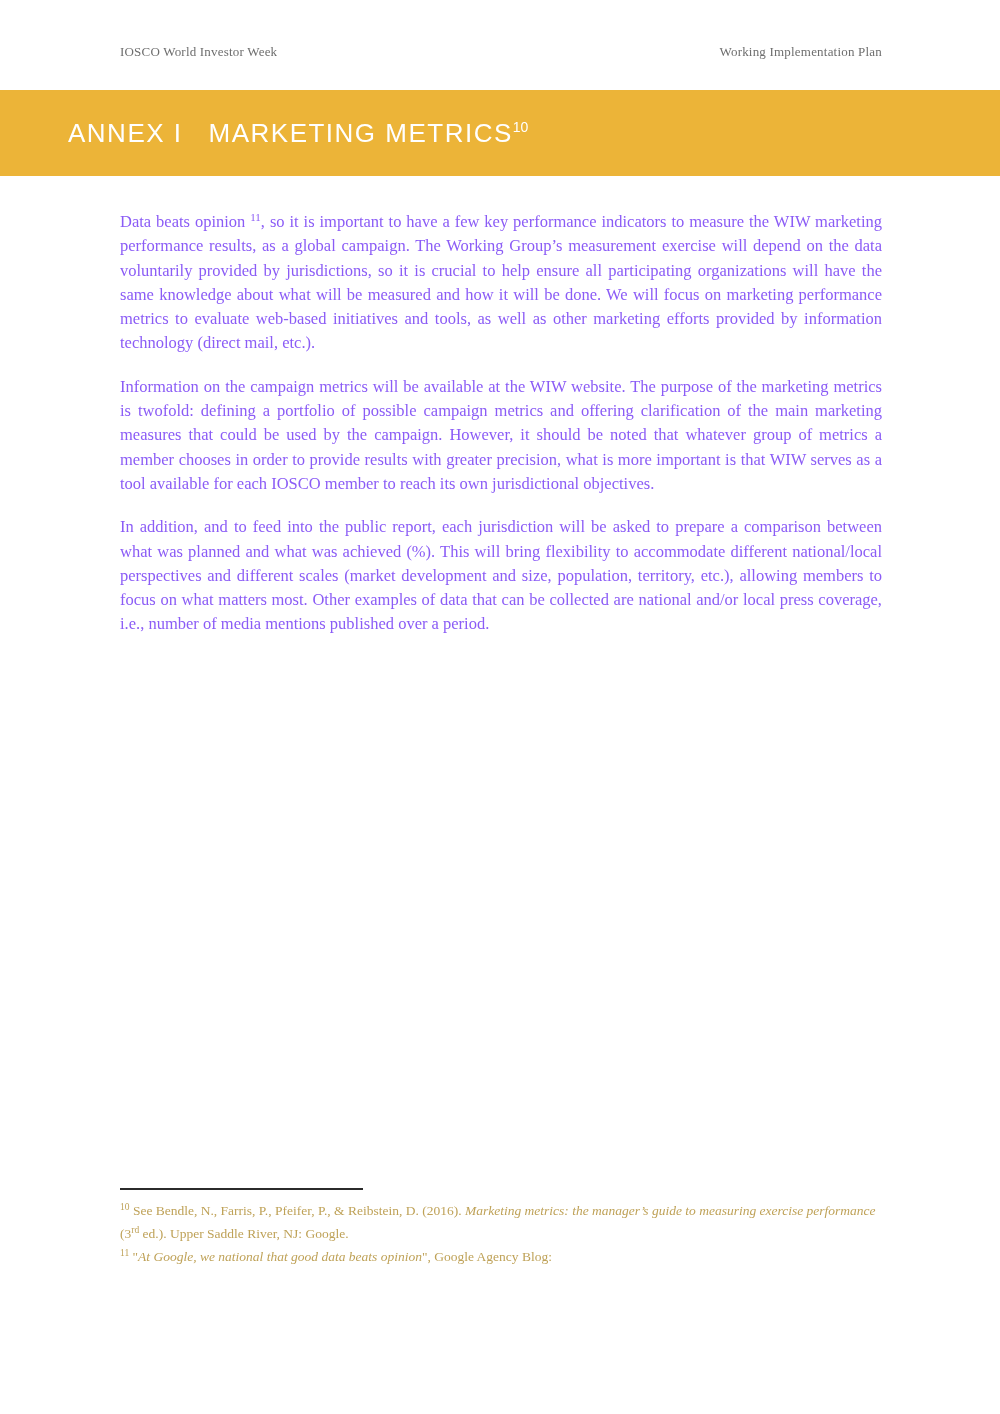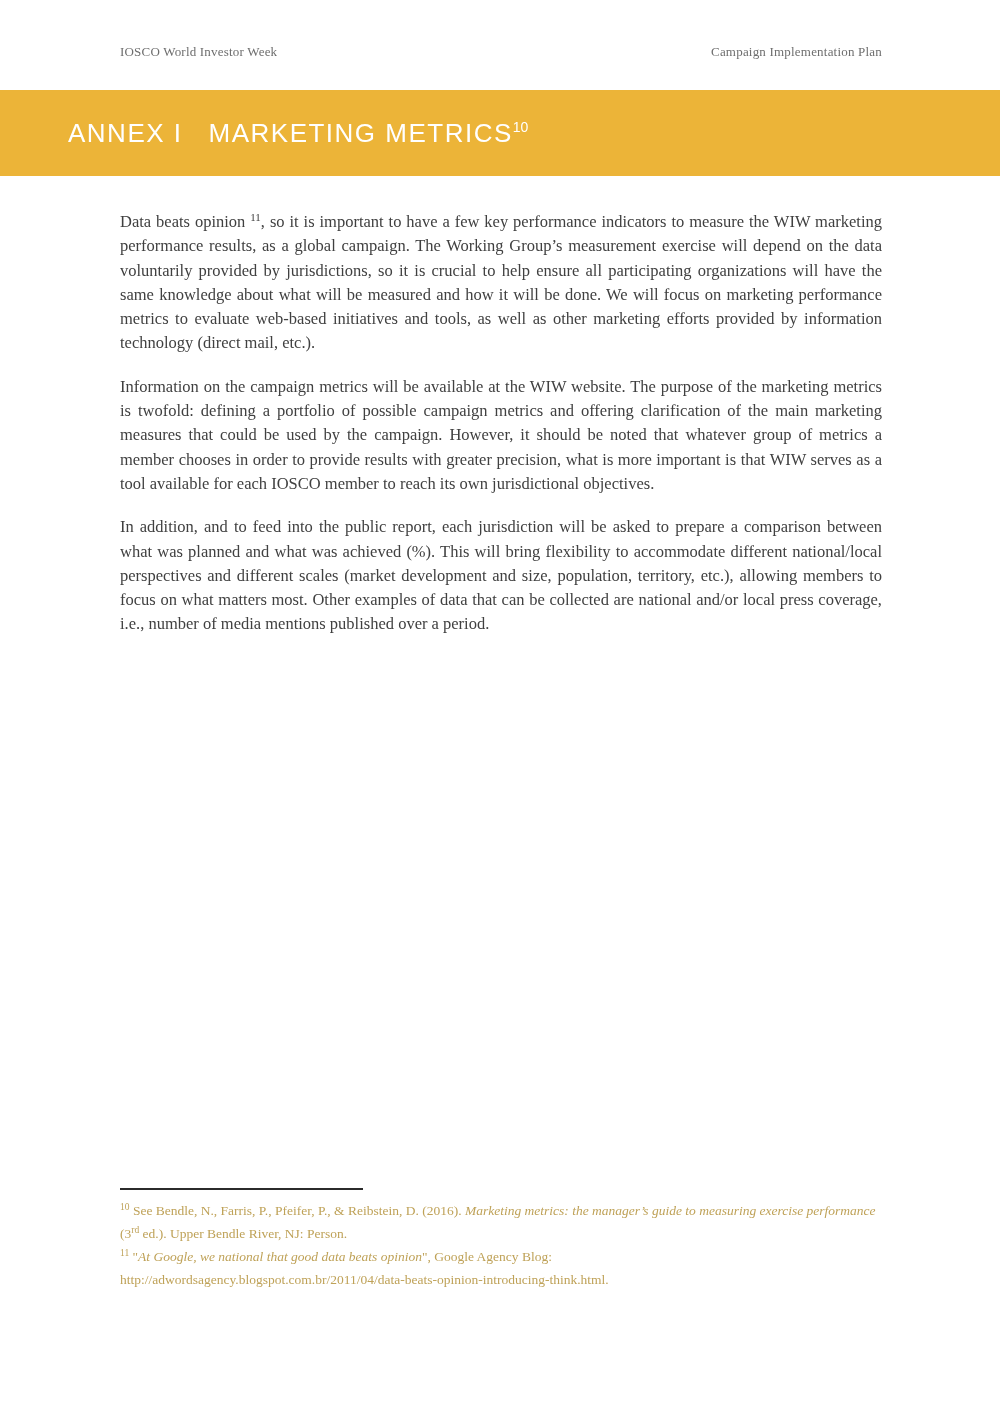--- a/index.html
+++ b/index.html
@@ -57,21 +57,21 @@
     line-height: 0;
     vertical-align: super;
     letter-spacing: 0;
   }
   
   .body-text {
     position: absolute;
     top: 210px;
     left: 120px;
     width: 762px;
-    color: #404040;
+    color: #8b5cf6;
     font-size: 16.5px;
     line-height: 24.3px;
     text-align: justify;
   }
   .body-text p {
     margin: 0 0 19px 0;
   }
   .body-text sup {
     font-size: 11px;
     line-height: 0;
@@ -126,33 +126,33 @@
     color: #3a3a3a;
   }
 </style>
 </head>
 <body>
 
 <div class="page">
 
   <div class="running-header">
     <span>IOSCO World Investor Week</span>
-    <span>Campaign Implementation Plan</span>
+    <span>Working Implementation Plan</span>
   </div>
 
   <div class="banner">
     <h1><span>ANNEX I</span><span class="annex-gap"></span><span>MARKETING METRICS</span><sup>10</sup></h1>
   </div>
 
   <div class="body-text">
     <p><span>Data beats opinion </span><sup>11</sup><span>, so it is important to have a few key performance indicators to measure the WIW marketing performance results, as a global campaign. The Working Group’s measurement exercise will depend on the data voluntarily provided by jurisdictions, so it is crucial to help ensure all participating organizations will have the same knowledge about what will be measured and how it will be done. We will focus on marketing performance metrics to evaluate web-based initiatives and tools, as well as other marketing efforts provided by information technology (direct mail, etc.).</span></p>
     <p>Information on the campaign metrics will be available at the WIW website. The purpose of the marketing metrics is twofold: defining a portfolio of possible campaign metrics and offering clarification of the main marketing measures that could be used by the campaign. However, it should be noted that whatever group of metrics a member chooses in order to provide results with greater precision, what is more important is that WIW serves as a tool available for each IOSCO member to reach its own jurisdictional objectives.</p>
     <p>In addition, and to feed into the public report, each jurisdiction will be asked to prepare a comparison between what was planned and what was achieved (%). This will bring flexibility to accommodate different national/local perspectives and different scales (market development and size, population, territory, etc.), allowing members to focus on what matters most. Other examples of data that can be collected are national and/or local press coverage, i.e., number of media mentions published over a period.</p>
   </div>
 
   <div class="footnotes">
     <div class="fn-rule"></div>
-    <p><sup>10</sup><span> See Bendle, N., Farris, P., Pfeifer, P., &amp; Reibstein, D. (2016). </span><span class="it">Marketing metrics: the manager’s guide to measuring exercise performance</span><span> (3</span><sup>rd</sup><span> ed.). Upper Bendle River, NJ: Person.</span></p>
-    <p><sup>11</sup><span> "</span><span class="it">At Google, we national that good data beats opinion</span><span>", Google Agency Blog:</span><br><a href="#" class="url">http://adwordsagency.blogspot.com.br/2011/04/data-beats-opinion-introducing-think.html.</a></p>
+    <p><sup>10</sup><span> See Bendle, N., Farris, P., Pfeifer, P., &amp; Reibstein, D. (2016). </span><span class="it">Marketing metrics: the manager’s guide to measuring exercise performance</span><span> (3</span><sup>rd</sup><span> ed.). Upper Saddle River, NJ: Google.</span></p>
+    <p><sup>11</sup><span> "</span><span class="it">At Google, we national that good data beats opinion</span><span>", Google Agency Blog:</span><br></p>
   </div>
 
 
 </div>
 
 </body></html>

